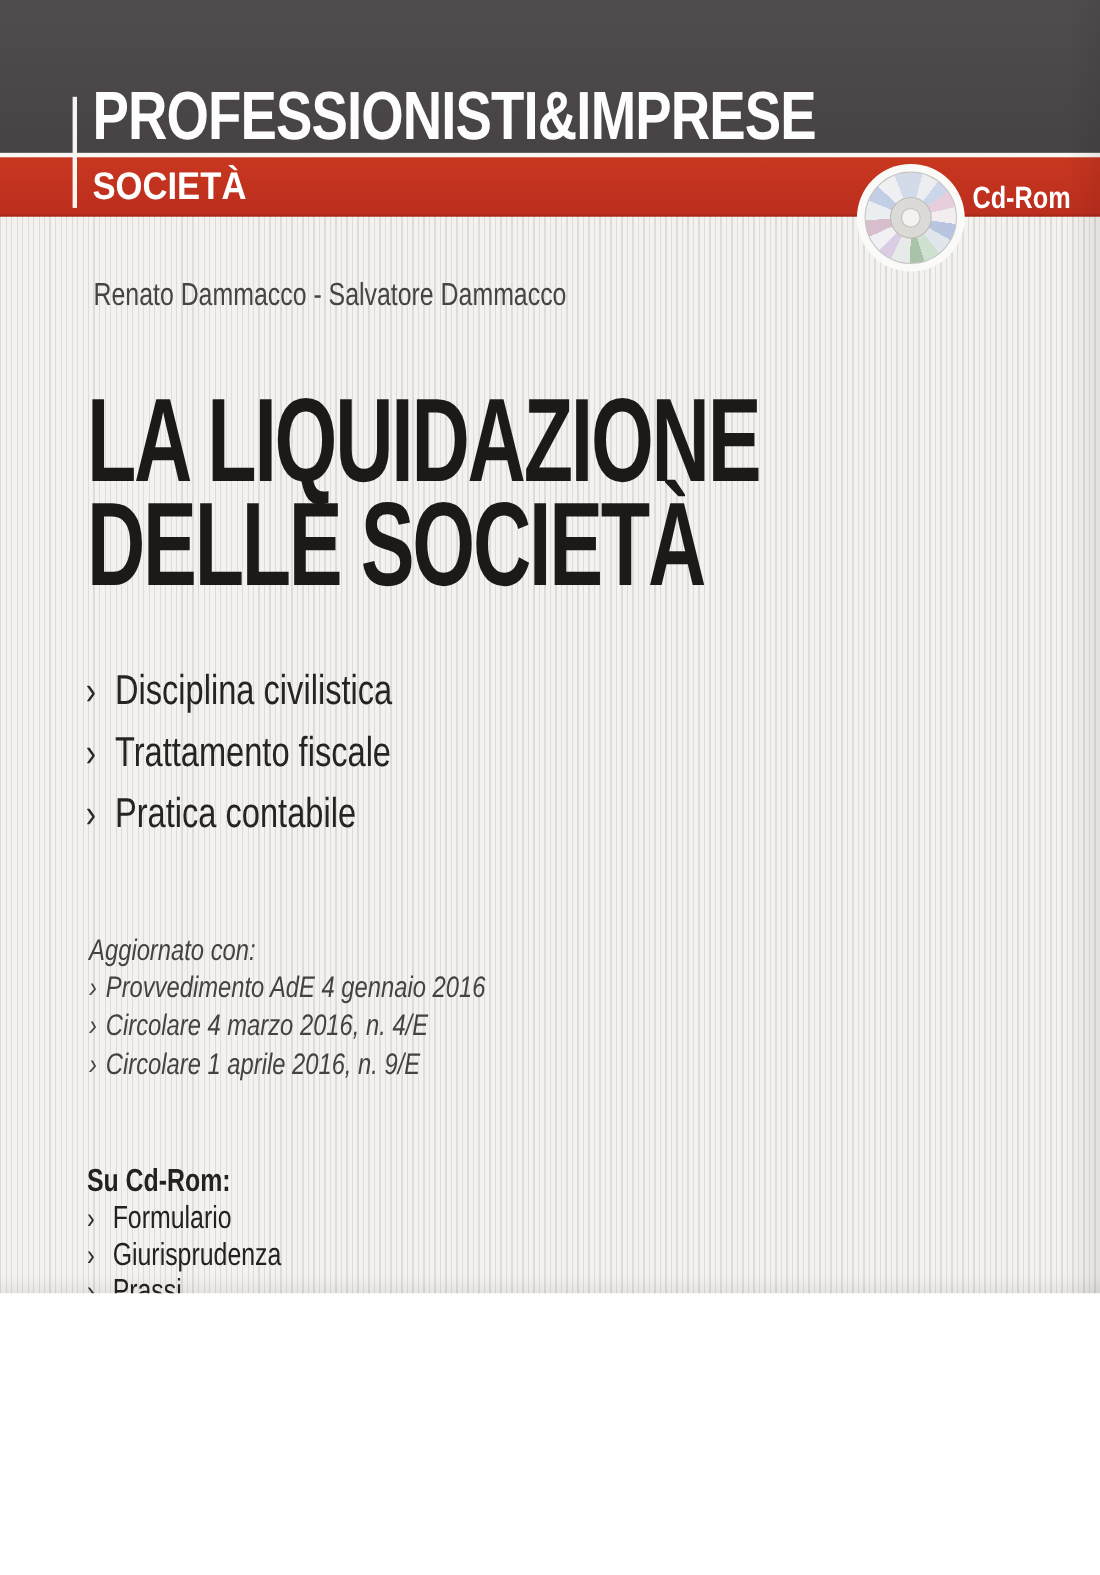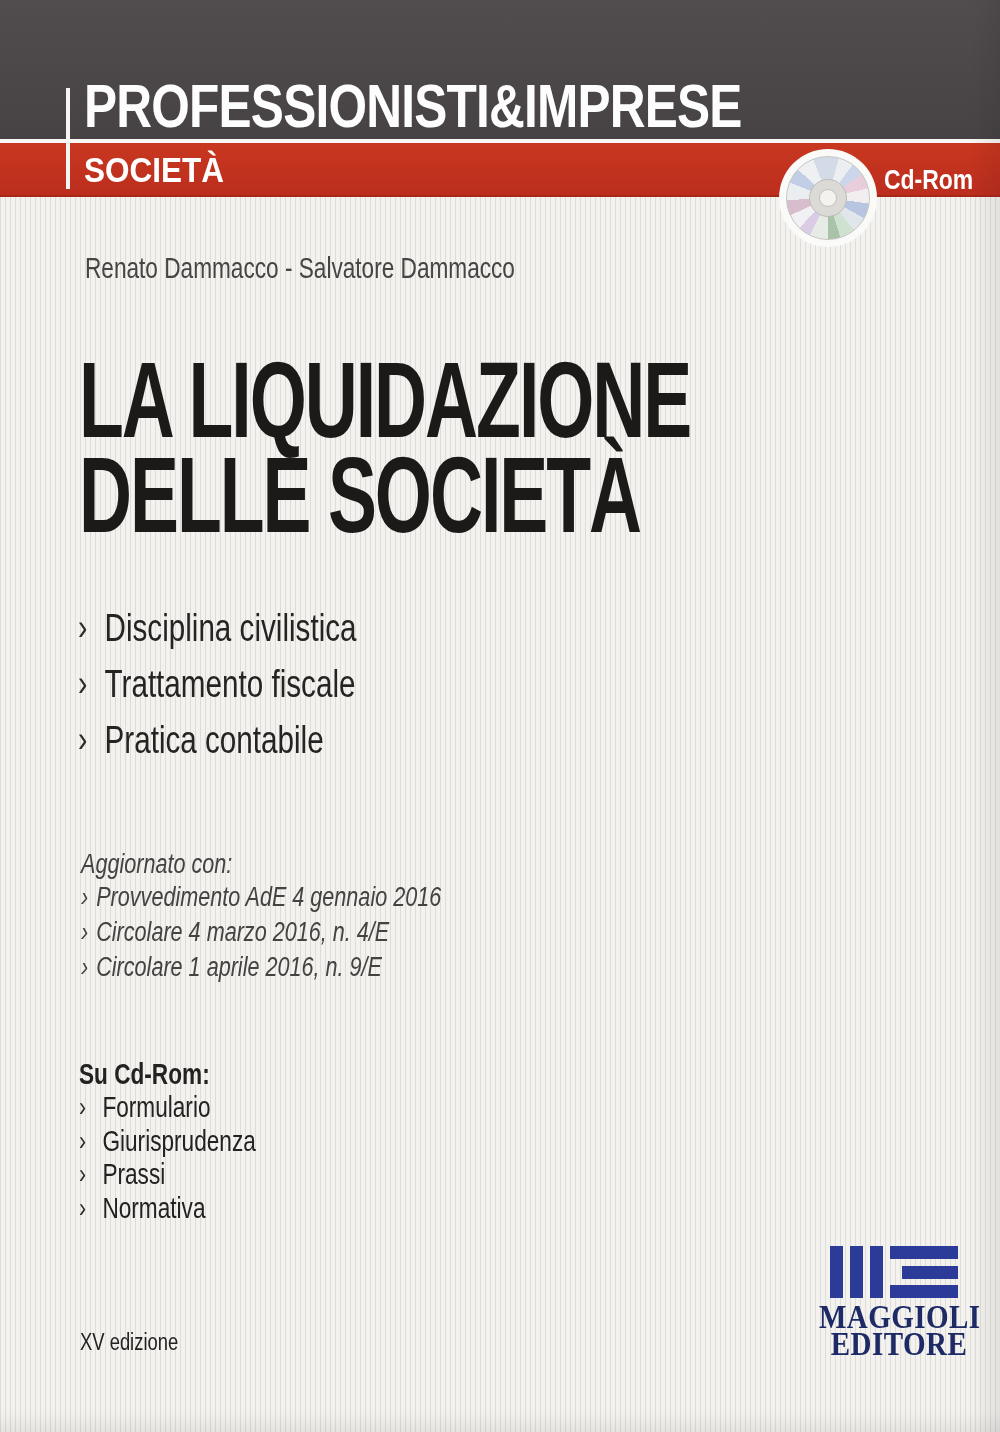--- a/index.html
+++ b/index.html
@@ -1,20 +1,20 @@
 <!DOCTYPE html>
 <html><head>
 <meta charset="utf-8">
 <style>
   html, body { margin: 0; padding: 0; background: #ffffff; }
 
   .cover {
     position: relative;
     width: 1000px;
-    height: 1432px;
+    height: 1176px;
     overflow: hidden;
     background-color: #f3f2ef;
     background-image: repeating-linear-gradient(
       90deg,
       rgba(173,170,166,0.30) 0px, rgba(173,170,166,0.30) 1px,
       rgba(255,255,255,0) 1px, rgba(255,255,255,0) 5px);
     font-family: "Liberation Sans", "DejaVu Sans", sans-serif;
   }
   
   .cover::after {

